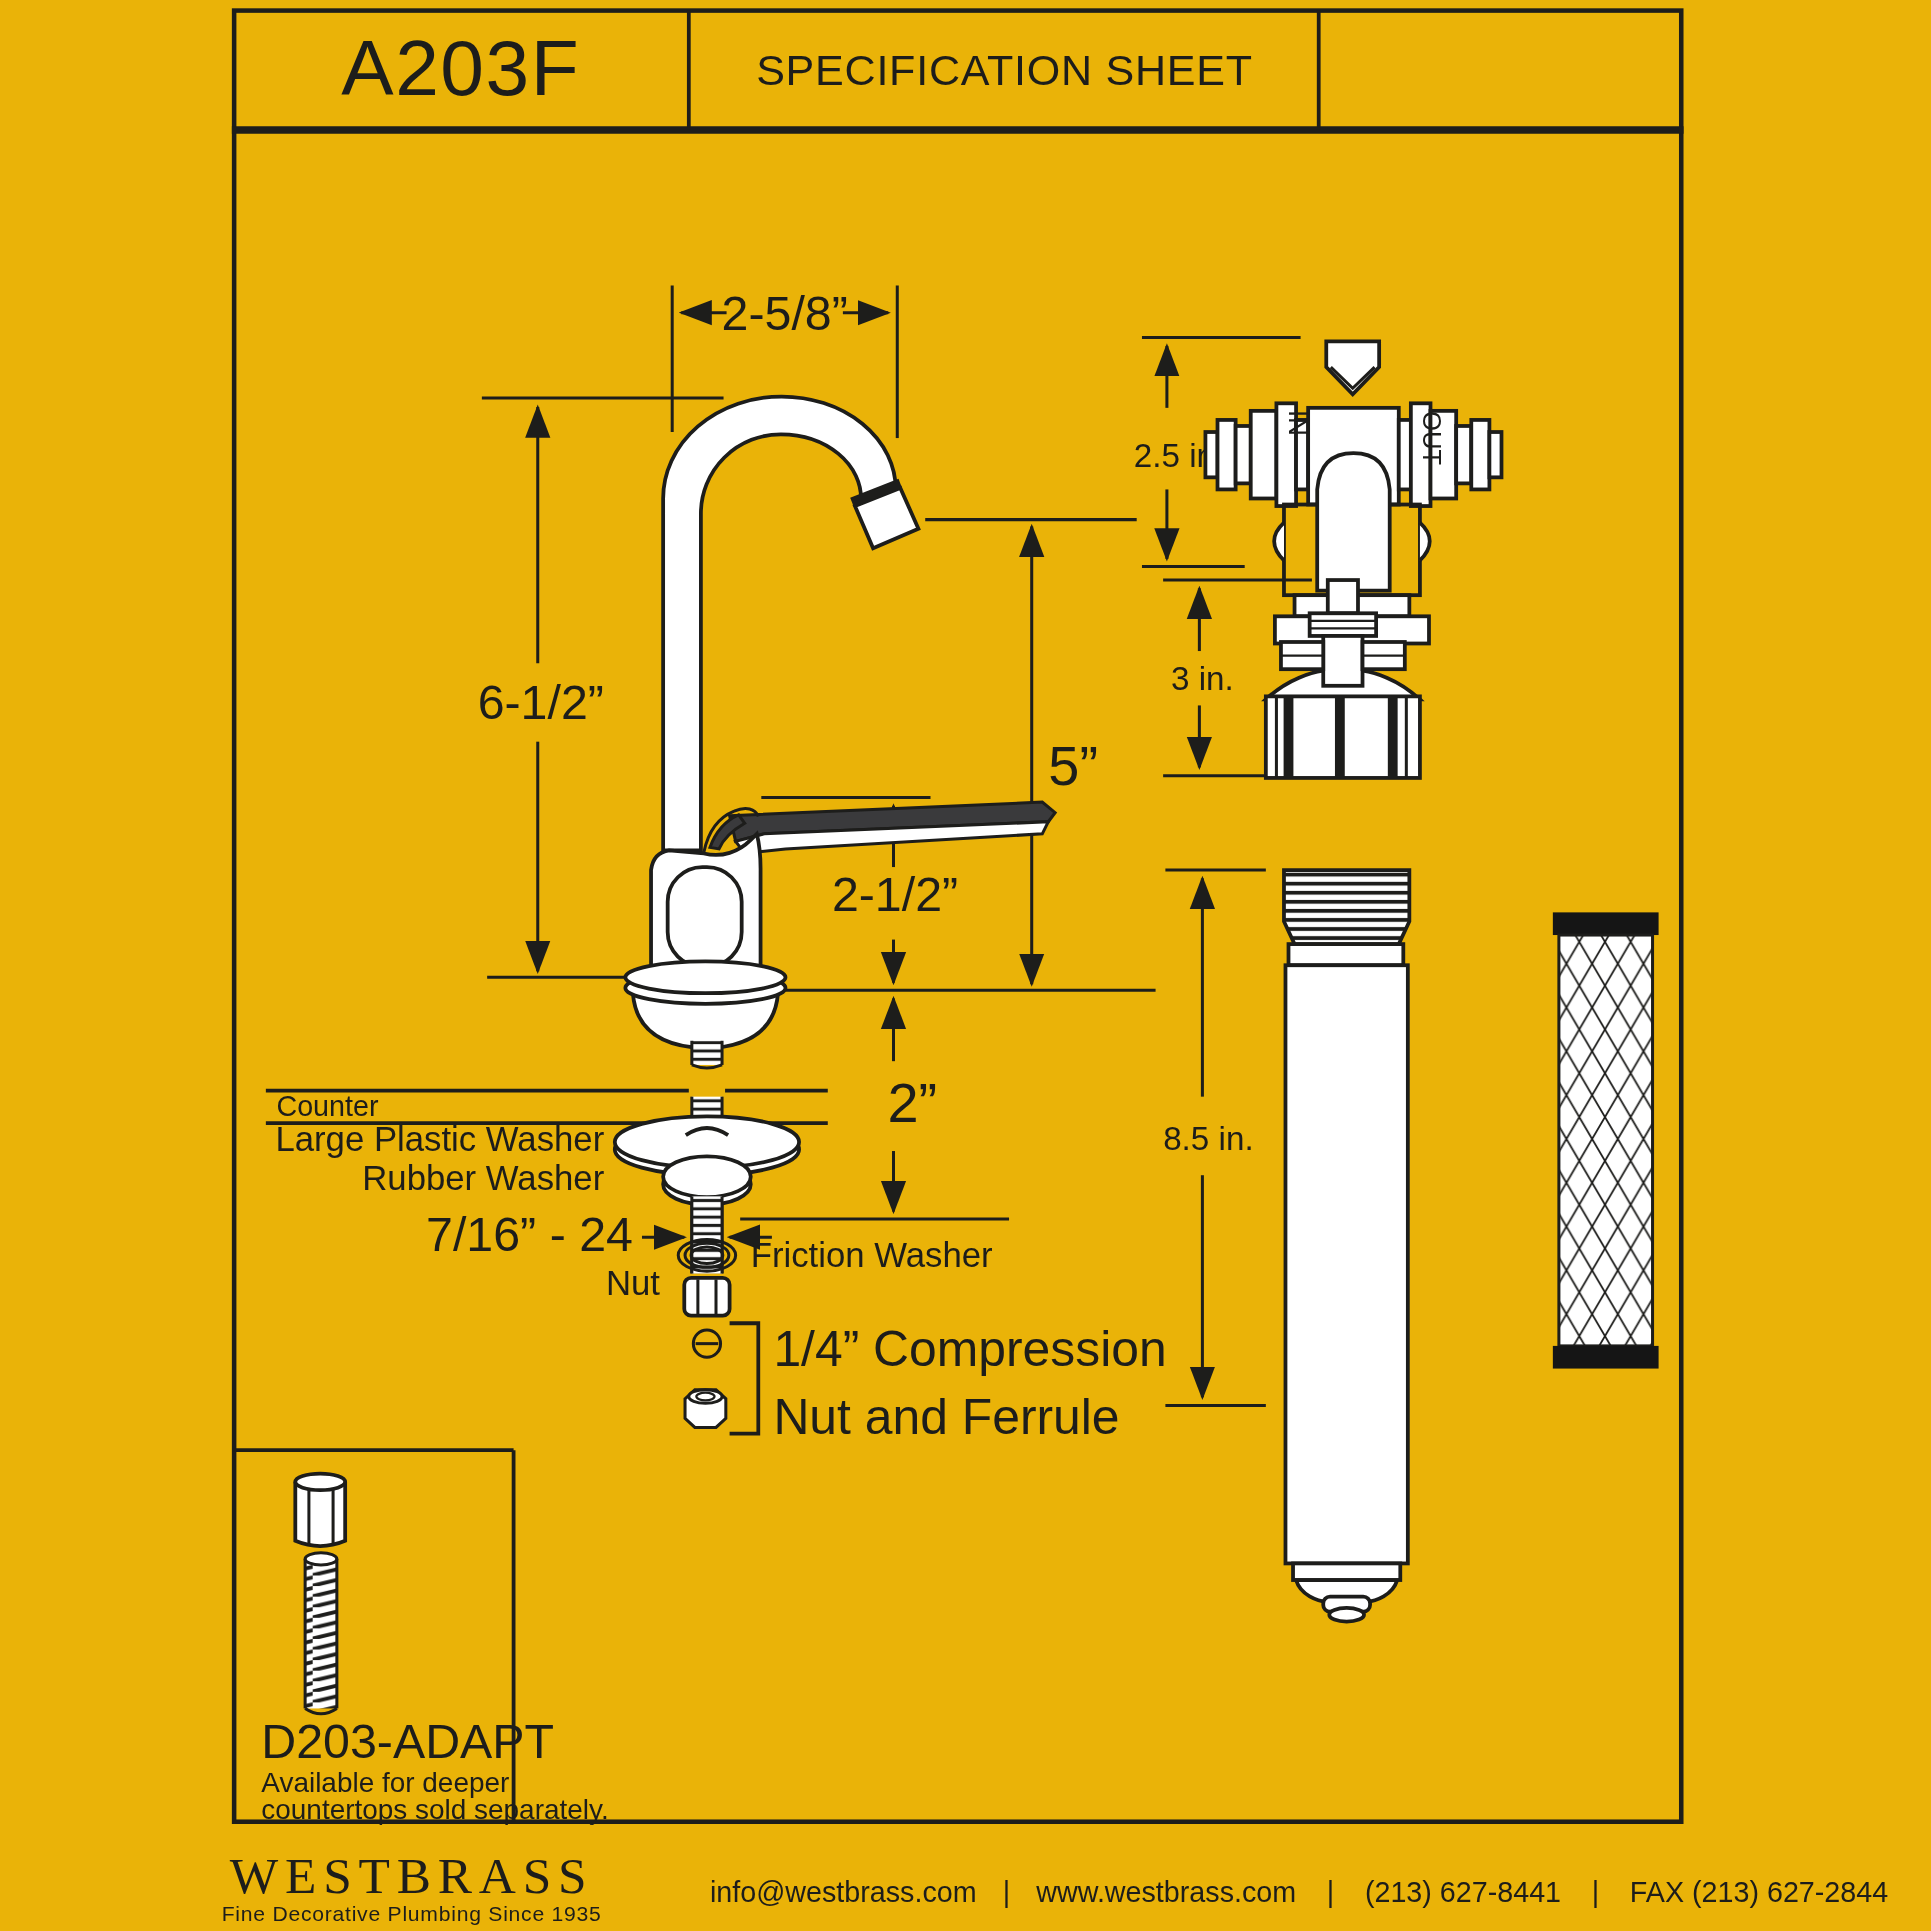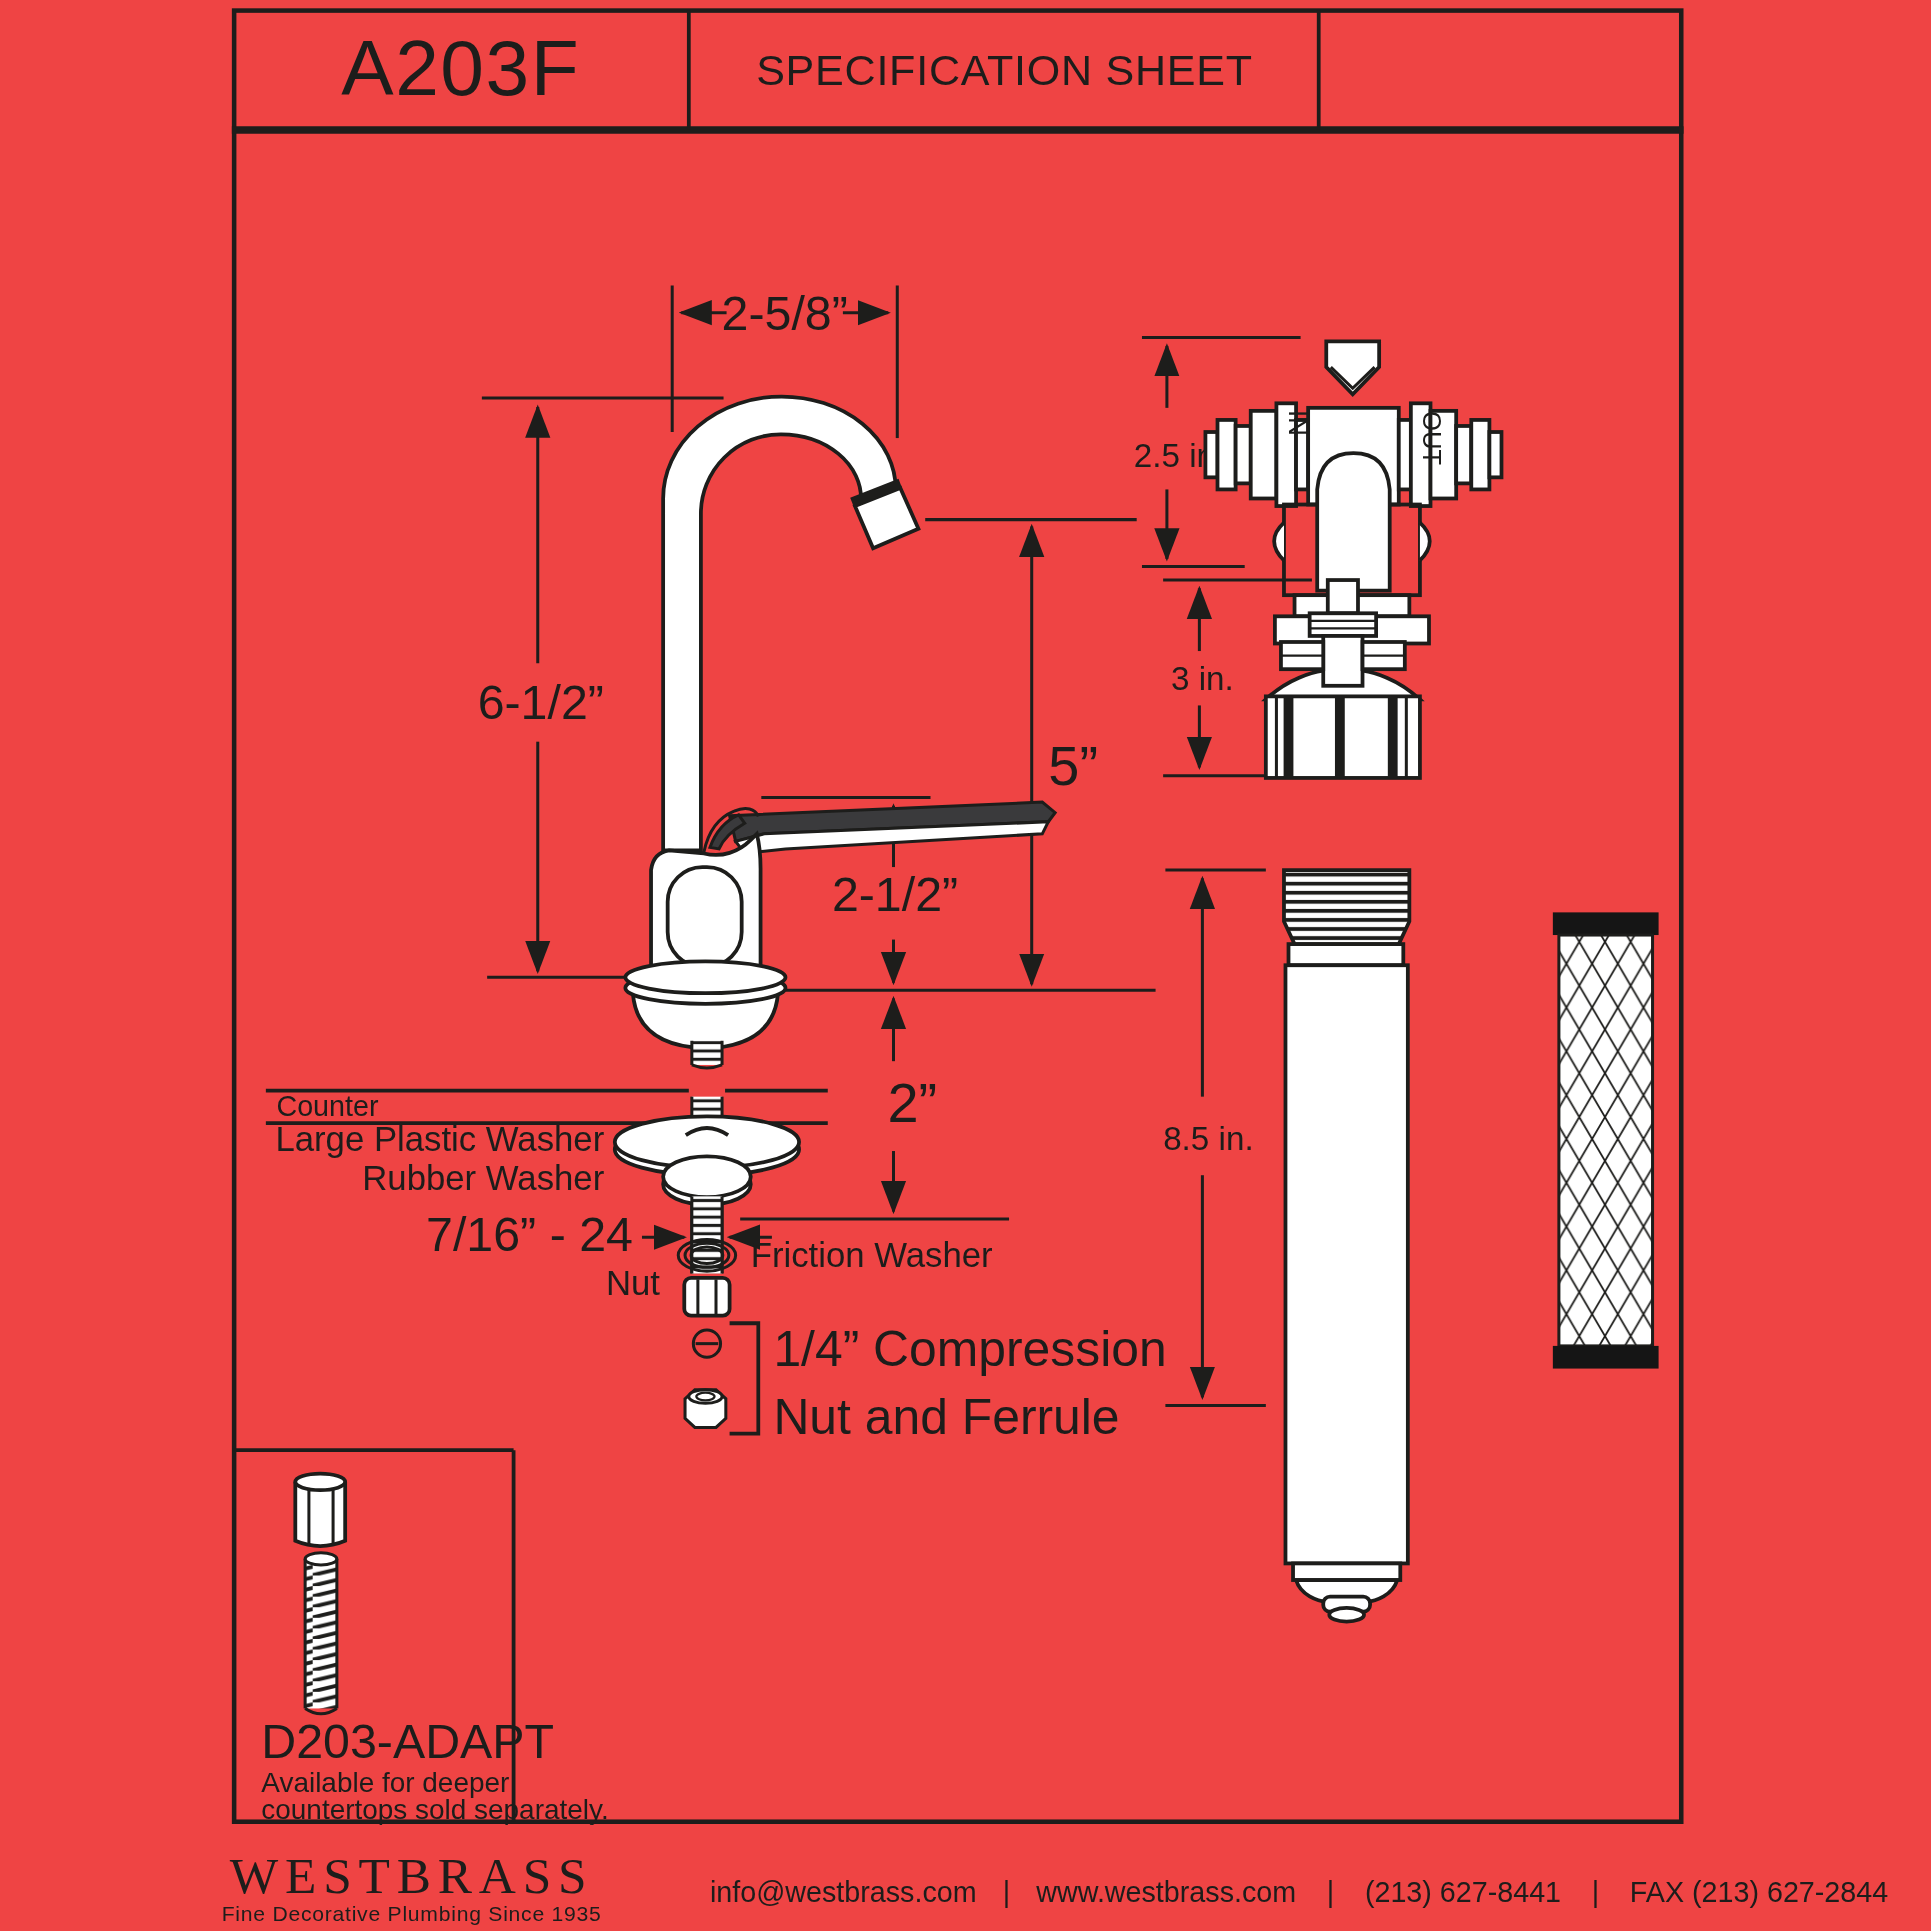--- a/index.html
+++ b/index.html
@@ -1,16 +1,16 @@
 <!DOCTYPE html>
 <html style="font-size:12px"><head>
 <meta charset="utf-8">
 <style>
   html,body{margin:0;padding:0;background:#fff;}
-  .page{position:relative;width:1932px;height:1932px;background:#ef4444;font-family:"Liberation Sans",sans-serif;overflow:hidden;}
+  .page{position:relative;width:1932px;height:1932px;background:#eab308;font-family:"Liberation Sans",sans-serif;overflow:hidden;}
   svg{position:absolute;left:0;top:0;width:1932px;height:1932px;}
   text{fill:#1d1d1b;font-family:"Liberation Sans",sans-serif;}
   .t-model{font-size:104px;letter-spacing:2px;}
   .t-title{font-size:57px;letter-spacing:1px;}
   .dim{font-size:64px;}
   .dim-lg{font-size:74px;}
   .lbl{font-size:46px;}
   .lbl-sm{font-size:38px;}
   .lbl-xl{font-size:66px;}
   .rdim{font-size:44px;}

